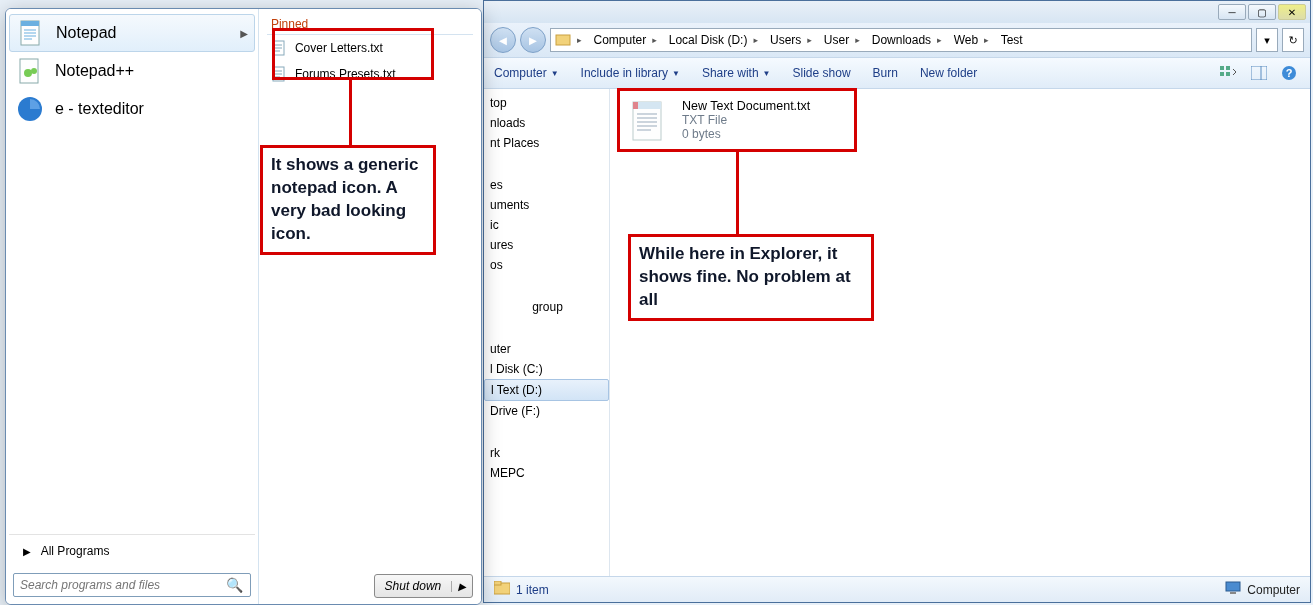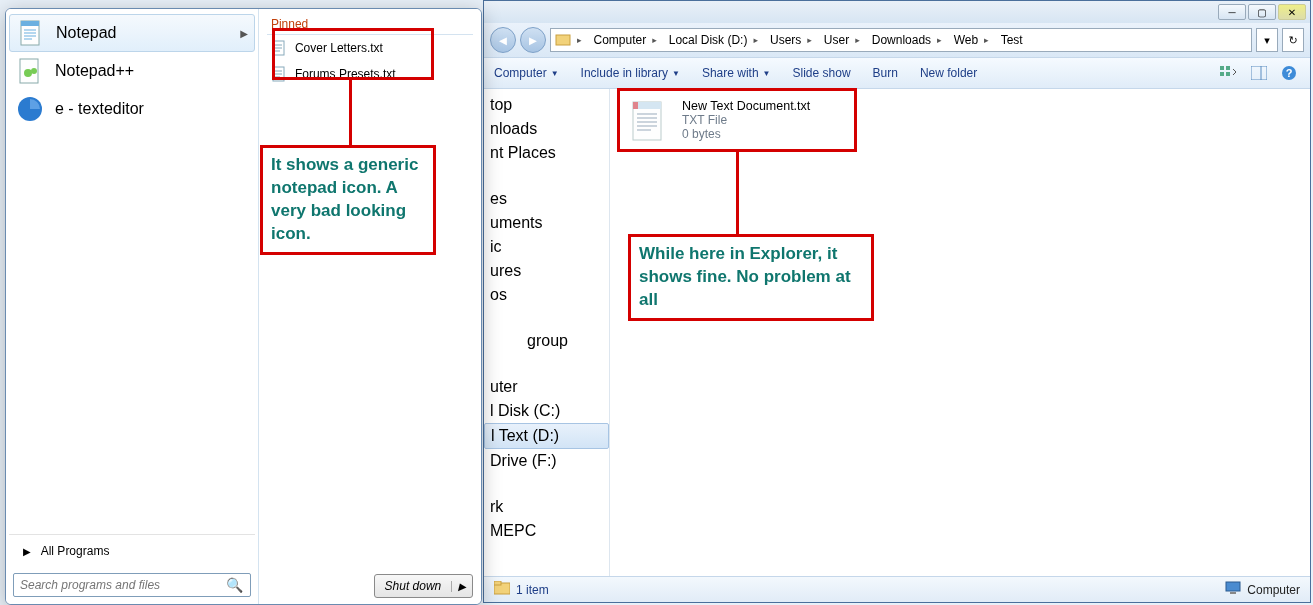--- a/index.html
+++ b/index.html
@@ -151,21 +151,21 @@
       margin-right: 8px;
     }
     
     .annot-box {
       position: absolute;
       border: 3px solid #d40000;
       z-index: 20;
     }
     .annot-text {
       position: absolute;
-      color: #0f766e;
+      color: #0f172a;
       font-weight: bold;
       font-size: 17px;
       line-height: 1.35;
       border: 3px solid #d40000;
       background: #fff;
       padding: 6px 8px;
       z-index: 20;
     }
     .annot-line {
       position: absolute;
@@ -323,21 +323,21 @@
       bottom: 26px;
       left: 0;
       right: 0;
       display: flex;
       background: #fff;
     }
     .nav-pane {
       width: 126px;
       background: #fff;
       border-right: 1px solid #dde6ef;
-      font-size: 16px;
+      font-size: 12px;
       overflow: hidden;
     }
     .nav-group {
       padding: 4px 0;
     }
     .nav-line {
       padding: 3px 4px 3px 6px;
       white-space: nowrap;
       cursor: pointer;
     }

